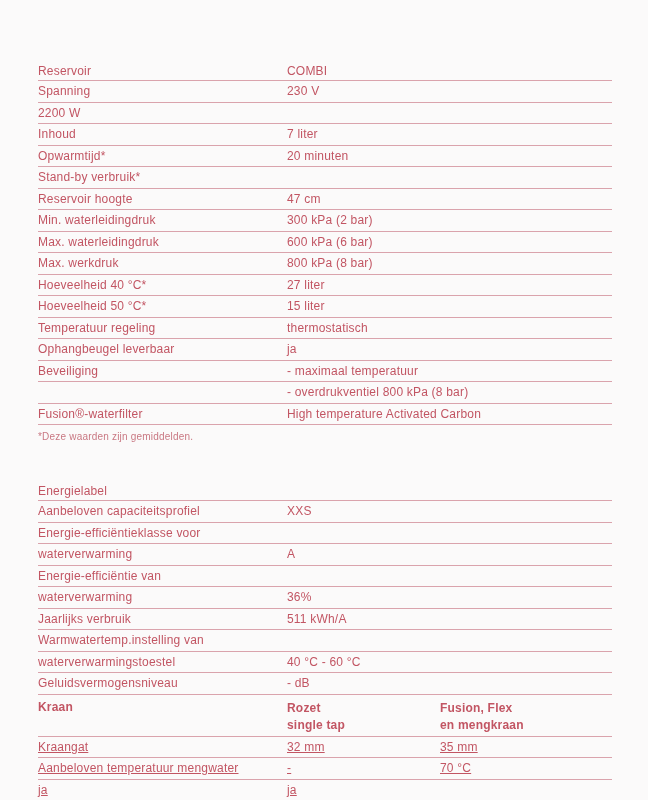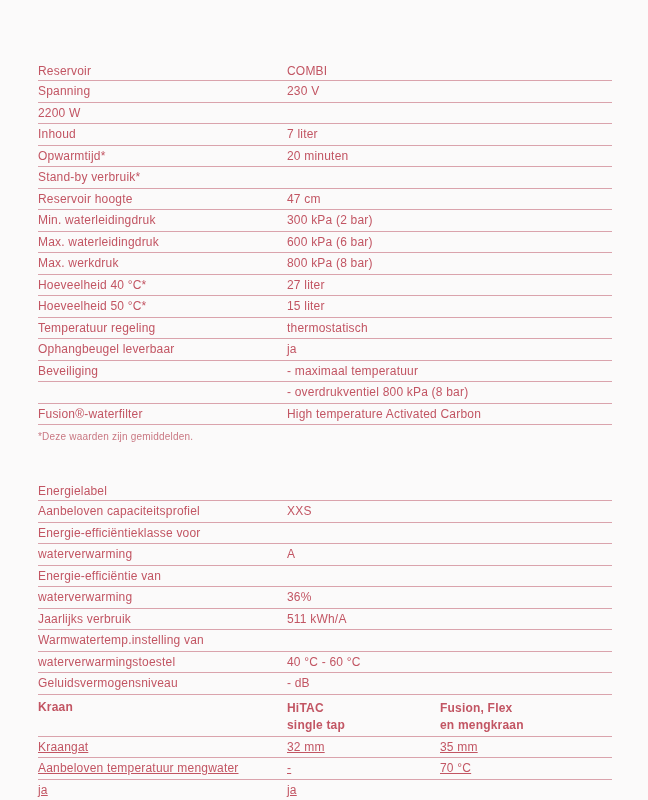--- a/index.html
+++ b/index.html
@@ -196,21 +196,21 @@
       <span class="cell">Geluidsvermogensniveau</span>
       <span class="cell">- dB</span>
         <span></span>
     </div>
   </div>
 
   <div class="section-kraan">
     <div class="krow kheader">
       <span class="cell">Kraan</span>
       <span class="cell twoline">
-        <div>HiTAC</div>
+        <div>Rozet</div>
         <div>single tap</div>
       </span>
       <span class="cell twoline">
         <div>Fusion, Flex</div>
         <div>en mengkraan</div>
       </span>
     </div>
     <div class="krow kbody">
       <span class="cell">Kraangat</span>
       <span class="cell">32 mm</span>

